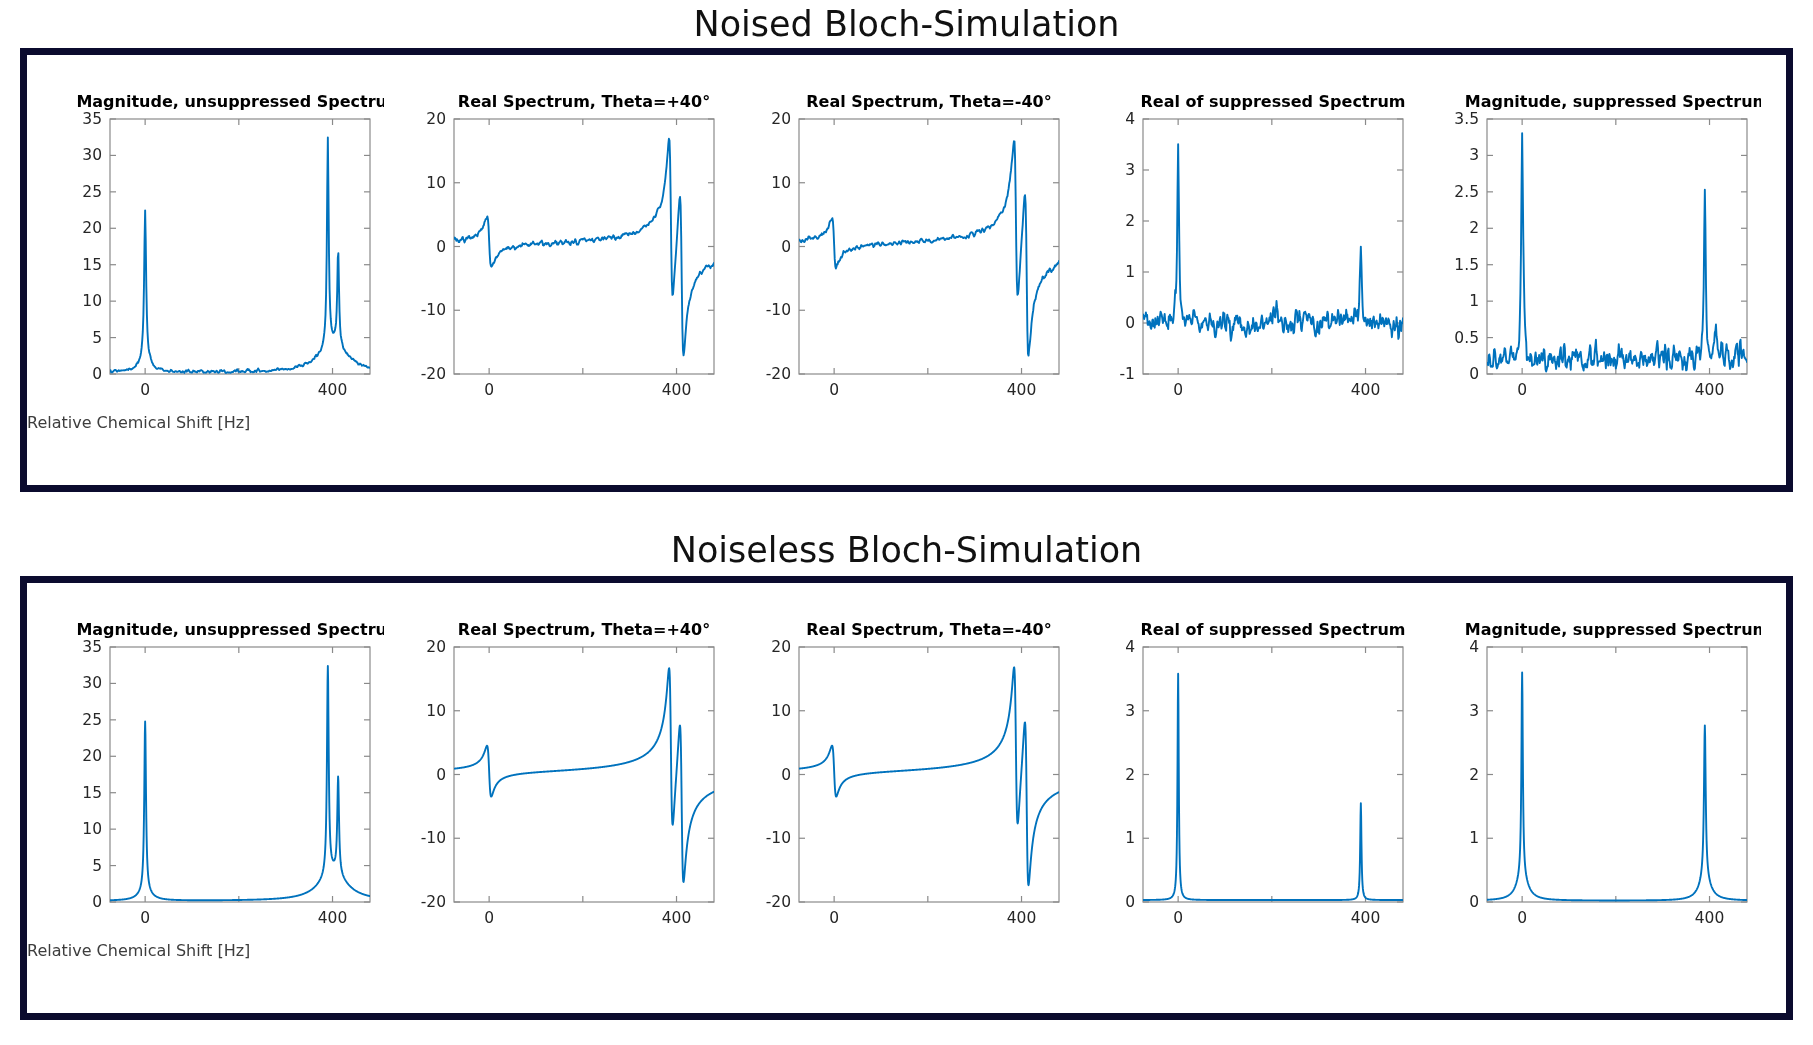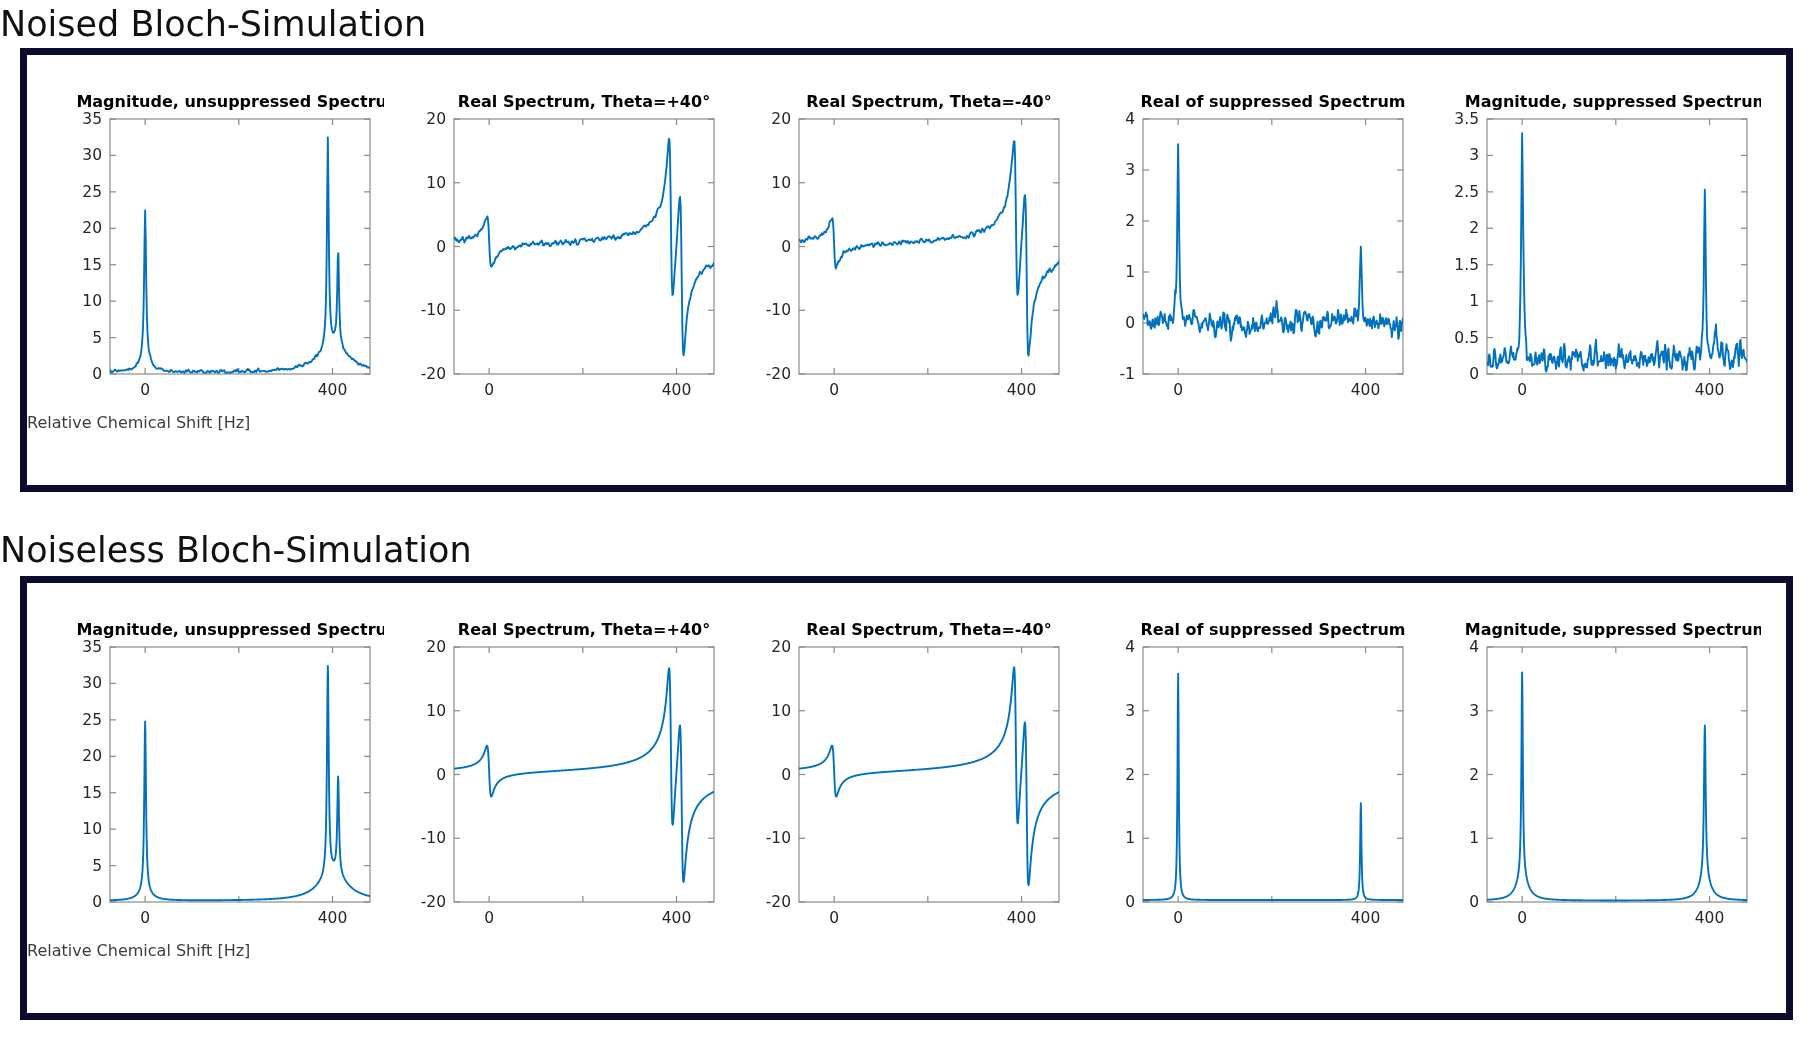--- a/index.html
+++ b/index.html
@@ -1,19 +1,19 @@
 <!DOCTYPE html>
 <html><head>
 <meta charset="utf-8">
 <style>
   html,body{margin:0;padding:0;background:#ffffff;}
   body{width:1813px;height:1045px;overflow:hidden;font-family:"DejaVu Sans","Liberation Sans",sans-serif;}
   .page{width:1813px;height:1045px;position:relative;background:#fff;}
   .fig-title{
-    width:100%;text-align:left;font-size:35px;line-height:44px;color:#111;
+    width:100%;text-align:center;font-size:35px;line-height:44px;color:#111;
     font-family:"DejaVu Sans","Liberation Sans",sans-serif;font-weight:400;
   }
   #t1{margin:2px 0 2px 0;}
   #t2{margin:36px 0 4px 0;}
   .panel{
     box-sizing:border-box;margin:0 20px;height:444px;
     border:7px solid #0b0b2e;background:#ffffff;
   }
   .charts-row{
     display:flex;justify-content:space-between;align-items:flex-start;

